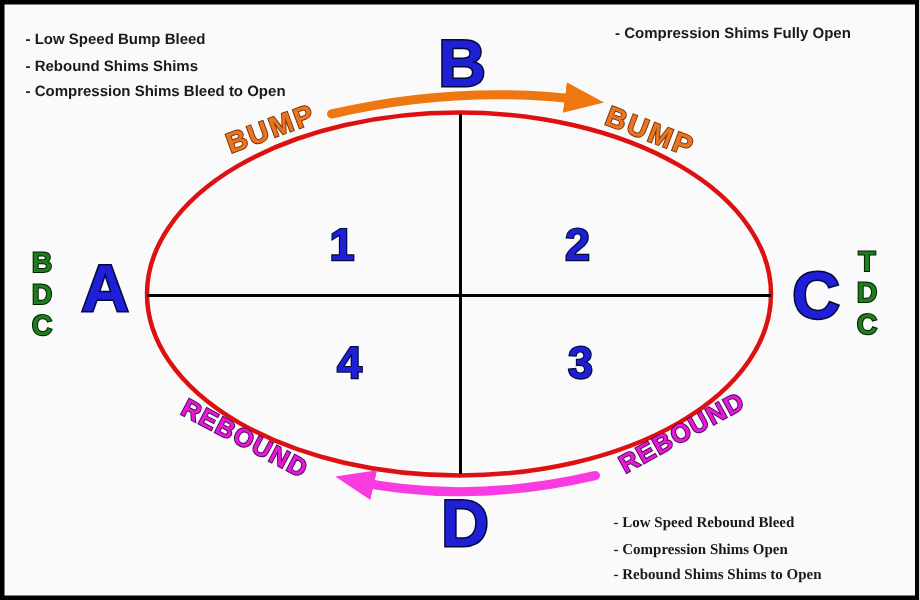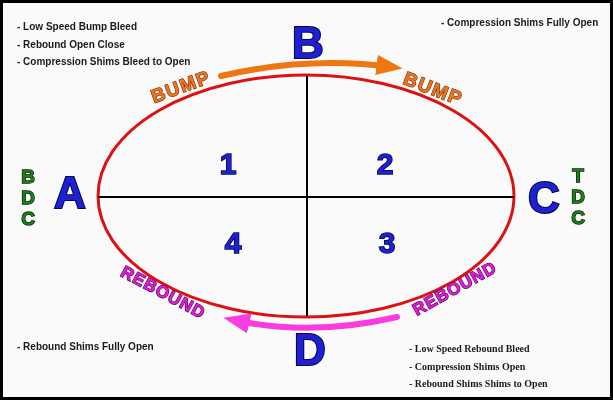--- a/index.html
+++ b/index.html
@@ -89,27 +89,24 @@
   <div class="abs center quad-num" style="left:387px;top:243px;">3</div>
   <div class="abs center quad-num" style="left:233px;top:243px;">4</div>
 
   <div class="abs rot bump-label" style="left:181px;top:87px;--rot:-20deg;">BUMP</div>
   <div class="abs rot bump-label" style="left:433px;top:89px;--rot:21deg;">BUMP</div>
   <div class="abs rot rebound-label" style="left:163px;top:293px;--rot:28deg;">REBOUND</div>
   <div class="abs rot rebound-label" style="left:455px;top:289px;--rot:-29deg;">REBOUND</div>
 
   <div class="abs note" style="left:17px;top:18px;">
     <div>- Low Speed Bump Bleed</div>
-    <div>- Rebound Open Close</div>
+    <div>- Rebound Shims Shims</div>
     <div>- Compression Shims Bleed to Open</div>
   </div>
-  <div class="abs note" style="left:410px;top:14px;margin-left:31px;">
+  <div class="abs note" style="left:410px;top:14px;">
     <div>- Compression Shims Fully Open</div>
-  </div>
-  <div class="abs note" style="left:17px;top:338px;">
-    <div>- Rebound Shims Fully Open</div>
   </div>
   <div class="abs note" style="left:409px;top:340px;font-family:Liberation Serif, serif;">
     <div>- Low Speed Rebound Bleed</div>
     <div>- Compression Shims Open</div>
     <div>- Rebound Shims Shims to Open</div>
   </div>
 </div>
 
 </body></html>

